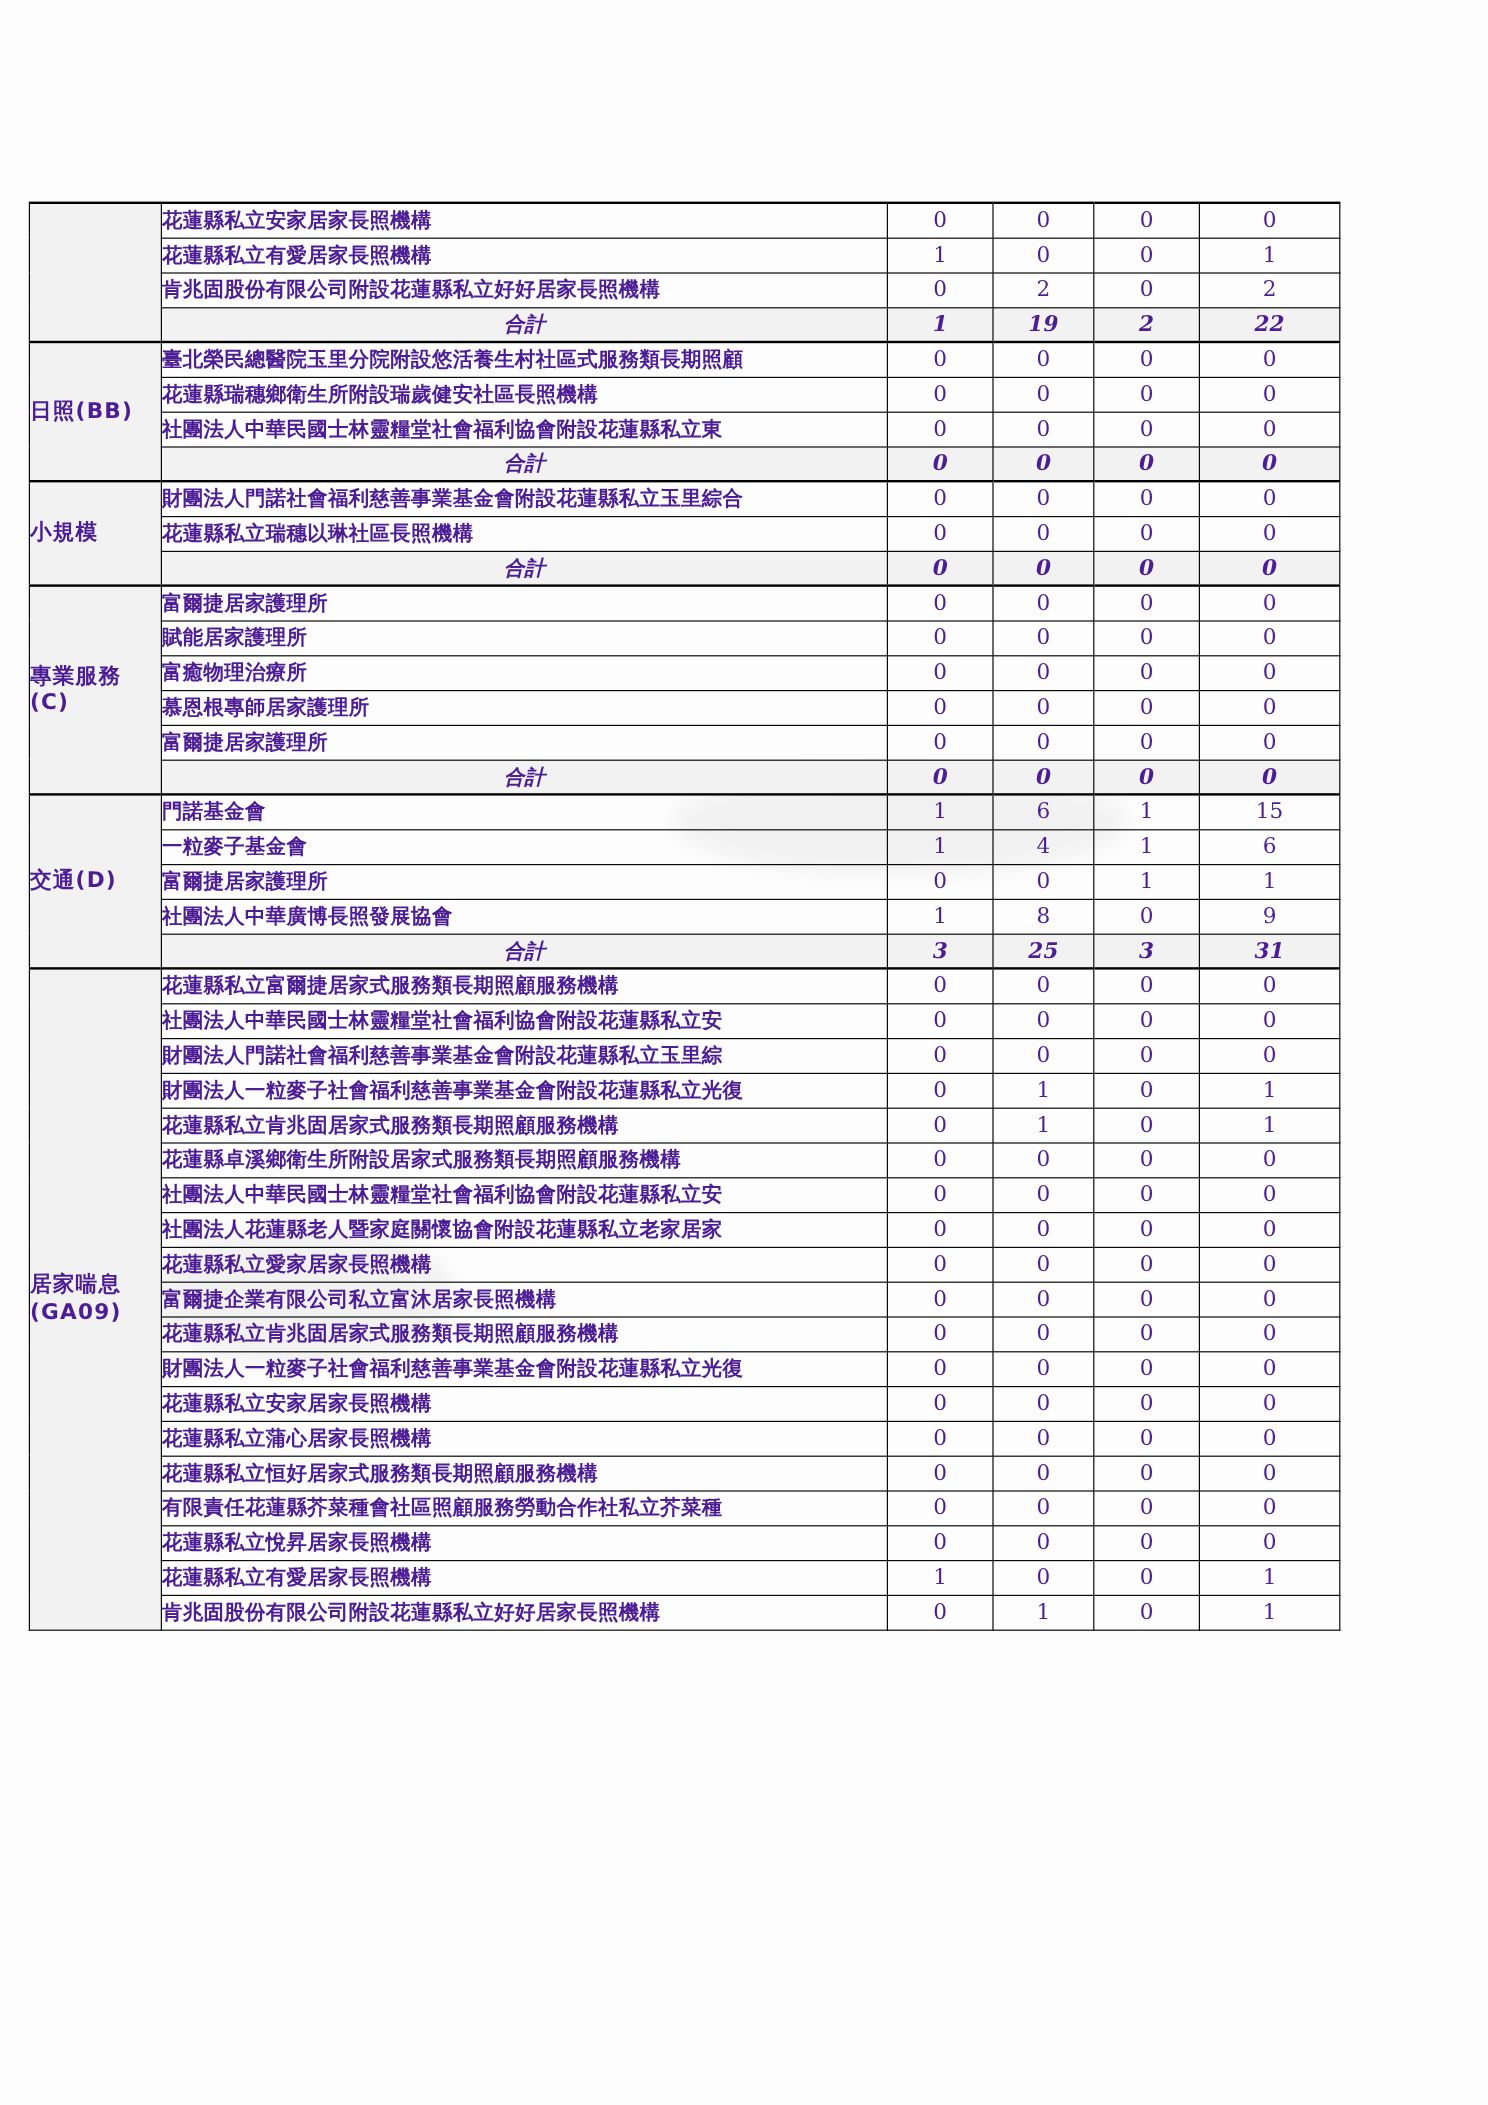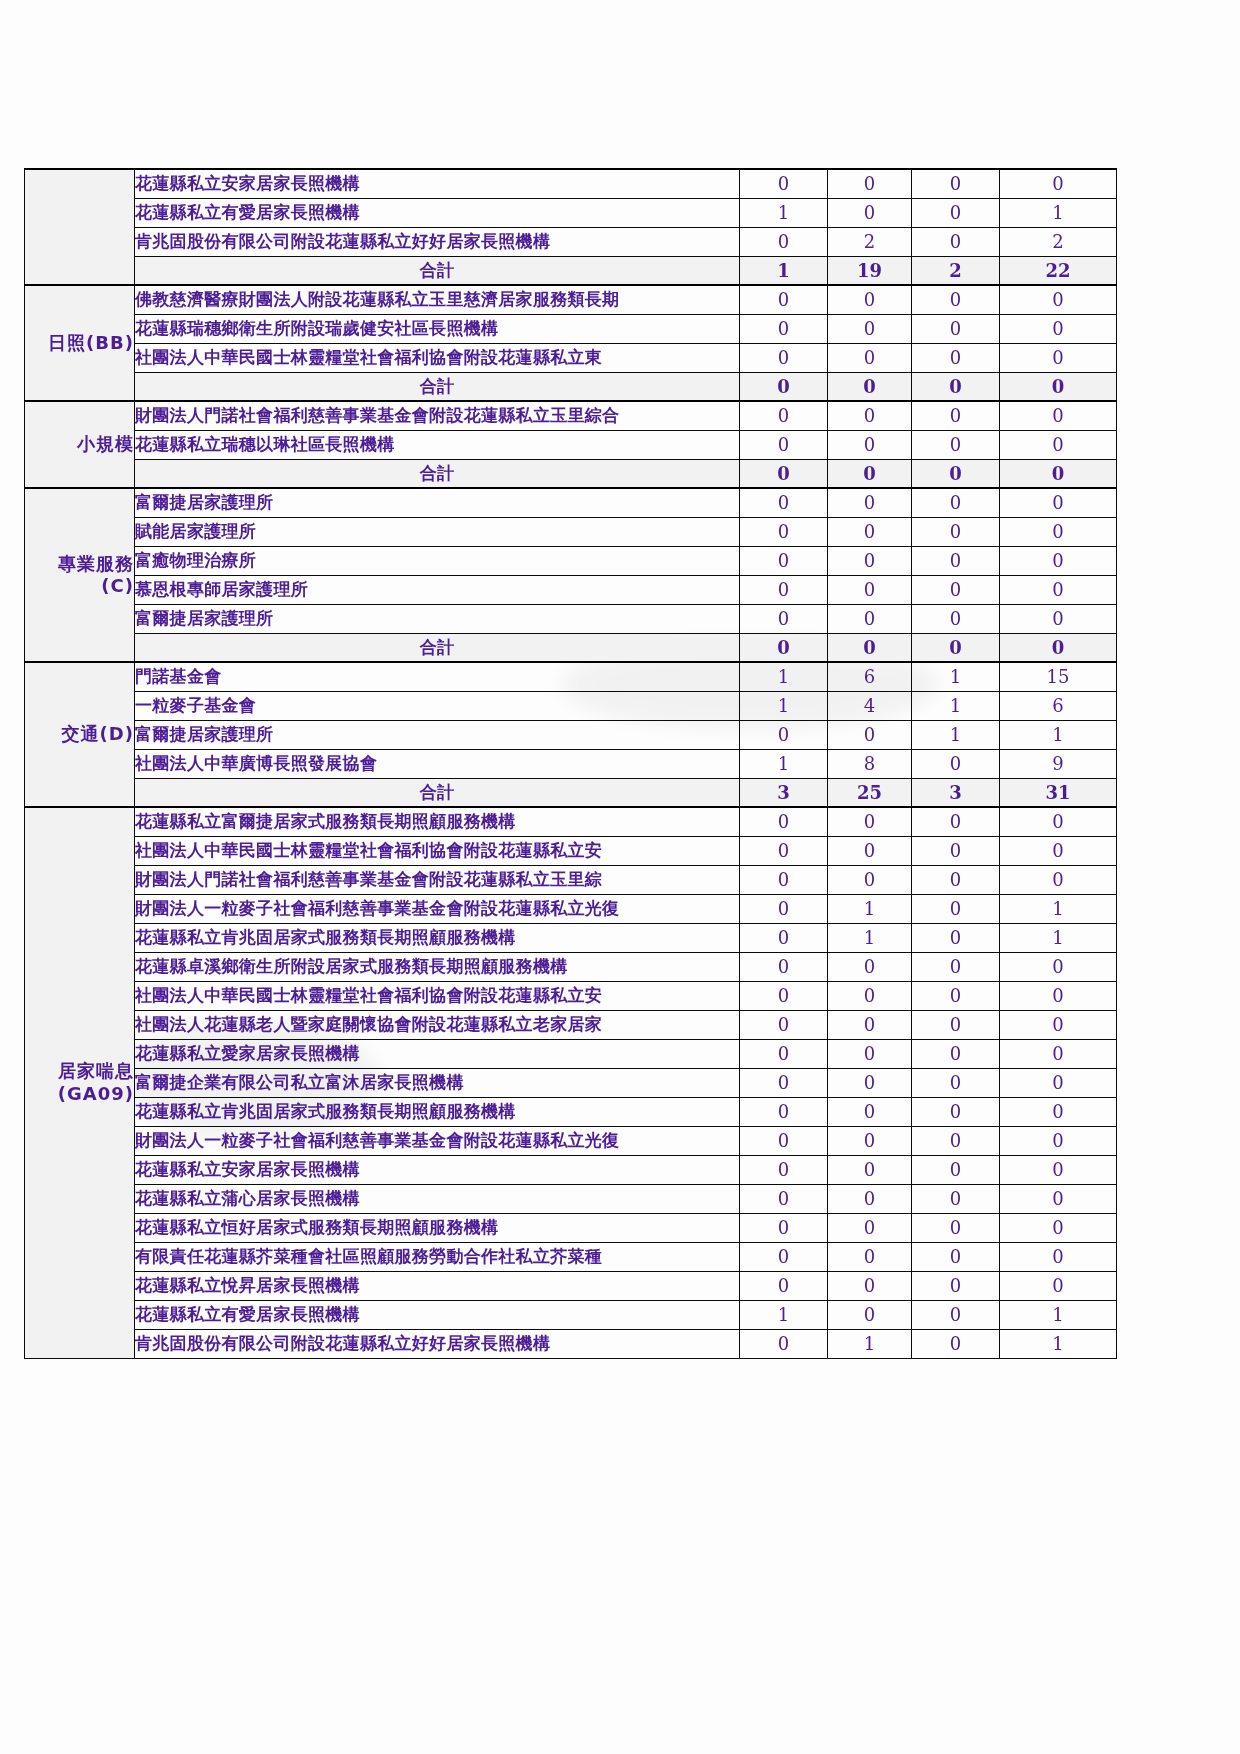--- a/index.html
+++ b/index.html
@@ -48,21 +48,21 @@
 
   
   col.c-cat   { width: 110px; }
   col.c-name  { width: 605px; }
   col.c-n1    { width: 88px; }
   col.c-n2    { width: 84px; }
   col.c-n3    { width: 88px; }
   col.c-n4    { width: 117px; }
 
   td.cat {
-    text-align: right;
+    text-align: left;
     background: #f2f2f2;
     font-weight: bold;
     font-size: 18px;
     letter-spacing: 1px;
     line-height: 1.25;
     border-left: 2.5px solid #000;
     border-right: 2.5px solid #000;
   }
   td.cat.blank { background: #f2f2f2; }
 
@@ -88,20 +88,21 @@
     font-weight: bold;
     padding-left: 0;
     background: #f2f2f2;
   }
   tr.total td.num {
     font-weight: bold;
     background: #f2f2f2;
   }
   tr.total td {
     border-bottom: 2.5px solid #000;
+    font-style: italic;
   }
 
   tr.group-start td { border-top: 2.5px solid #000; }
 
   
   .sheet table.grid { border-top: 2.5px solid #000; }
 
   .smudge {
     position: absolute;
     border-radius: 50%;
@@ -153,21 +154,21 @@
         </tr>
         <tr class="total">
           <td class="name">合計</td>
           <td class="num">1</td>
           <td class="num">19</td>
           <td class="num">2</td>
           <td class="num">22</td>
         </tr>
         <tr class="group-start">
           <td class="cat" rowspan="4">日照(BB)</td>
-          <td class="name">佛教慈濟醫療財團法人附設花蓮縣私立玉里慈濟居家服務類長期</td>
+          <td class="name">臺北榮民總醫院玉里分院附設悠活養生村社區式服務類長期照顧</td>
           <td class="num">0</td>
           <td class="num">0</td>
           <td class="num">0</td>
           <td class="num">0</td>
         </tr>
         <tr>
           <td class="name">花蓮縣瑞穗鄉衛生所附設瑞歲健安社區長照機構</td>
           <td class="num">0</td>
           <td class="num">0</td>
           <td class="num">0</td>

